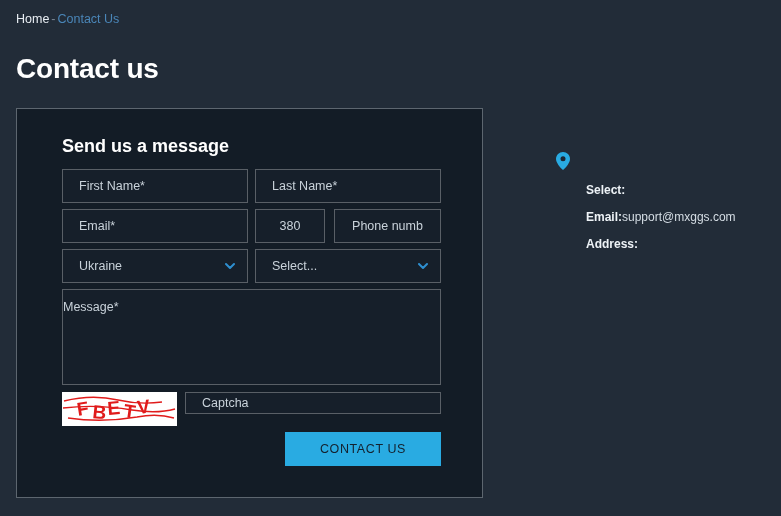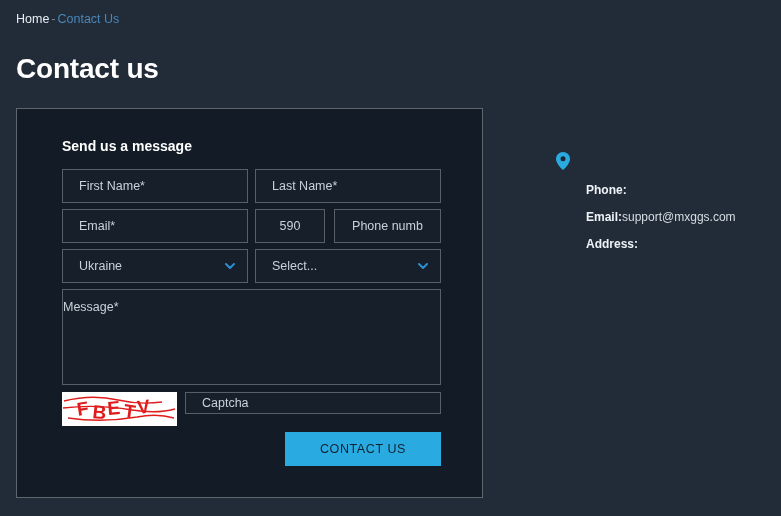--- a/index.html
+++ b/index.html
@@ -52,21 +52,21 @@
     width: 467px;
     height: 390px;
     background: #131c26;
     border: 1px solid #5d666f;
   }
 
   .card-heading {
     position: absolute;
     left: 45px;
     top: 25px;
-    font-size: 14px;
+    font-size: 18px;
     line-height: 24px;
     font-weight: bold;
     color: #ffffff;
   }
 
   
   .field {
     position: absolute;
     background: #161f2a;
     border: 1px solid #595f66;
@@ -221,21 +221,21 @@
   <h1 class="page-title">Contact us</h1>
 
   <div class="form-card">
 
     <div class="card-heading">Send us a message</div>
 
     <div class="field f-first">First Name*</div>
     <div class="field f-email">Email*</div>
 
     <div class="field f-last">Last Name*</div>
-    <div class="field f-code center">590</div>
+    <div class="field f-code center">380</div>
     <div class="field f-phone center">Phone numb</div>
 
     <div class="field f-select">
       <span>Select...</span>
       <span class="chevron">
         <svg width="10" height="10" viewBox="0 0 10 10">
             <path d="M1 3 L5 7 L9 3" fill="none" stroke="#2e8fd0" stroke-width="2" stroke-linecap="round" stroke-linejoin="round"></path>
           </svg>
       </span>
     </div>
@@ -276,21 +276,21 @@
     <div class="ci-head">
       <span class="pin-icon">
         <svg width="14" height="18" viewBox="0 0 14 18">
           <path d="M7 0 C3.2 0 0 3.1 0 6.9 C0 11.9 7 18 7 18 C7 18 14 11.9 14 6.9 C14 3.1 10.8 0 7 0 Z" fill="#29abe2"></path>
           <circle cx="7" cy="6.7" r="2.5" fill="#1d2733"></circle>
         </svg>
       </span>
     </div>
     <div class="ci-lines">
       <div class="ci-row">
-        <span class="ci-label">Phone:</span><span class="ci-value"></span>
+        <span class="ci-label">Select:</span><span class="ci-value"></span>
       </div>
       <div class="ci-row">
         <span class="ci-label">Email:</span><span class="ci-value">support@mxggs.com</span>
       </div>
       <div class="ci-row">
         <span class="ci-label">Address:</span><span class="ci-value"></span>
       </div>
     </div>
   </div>
 

